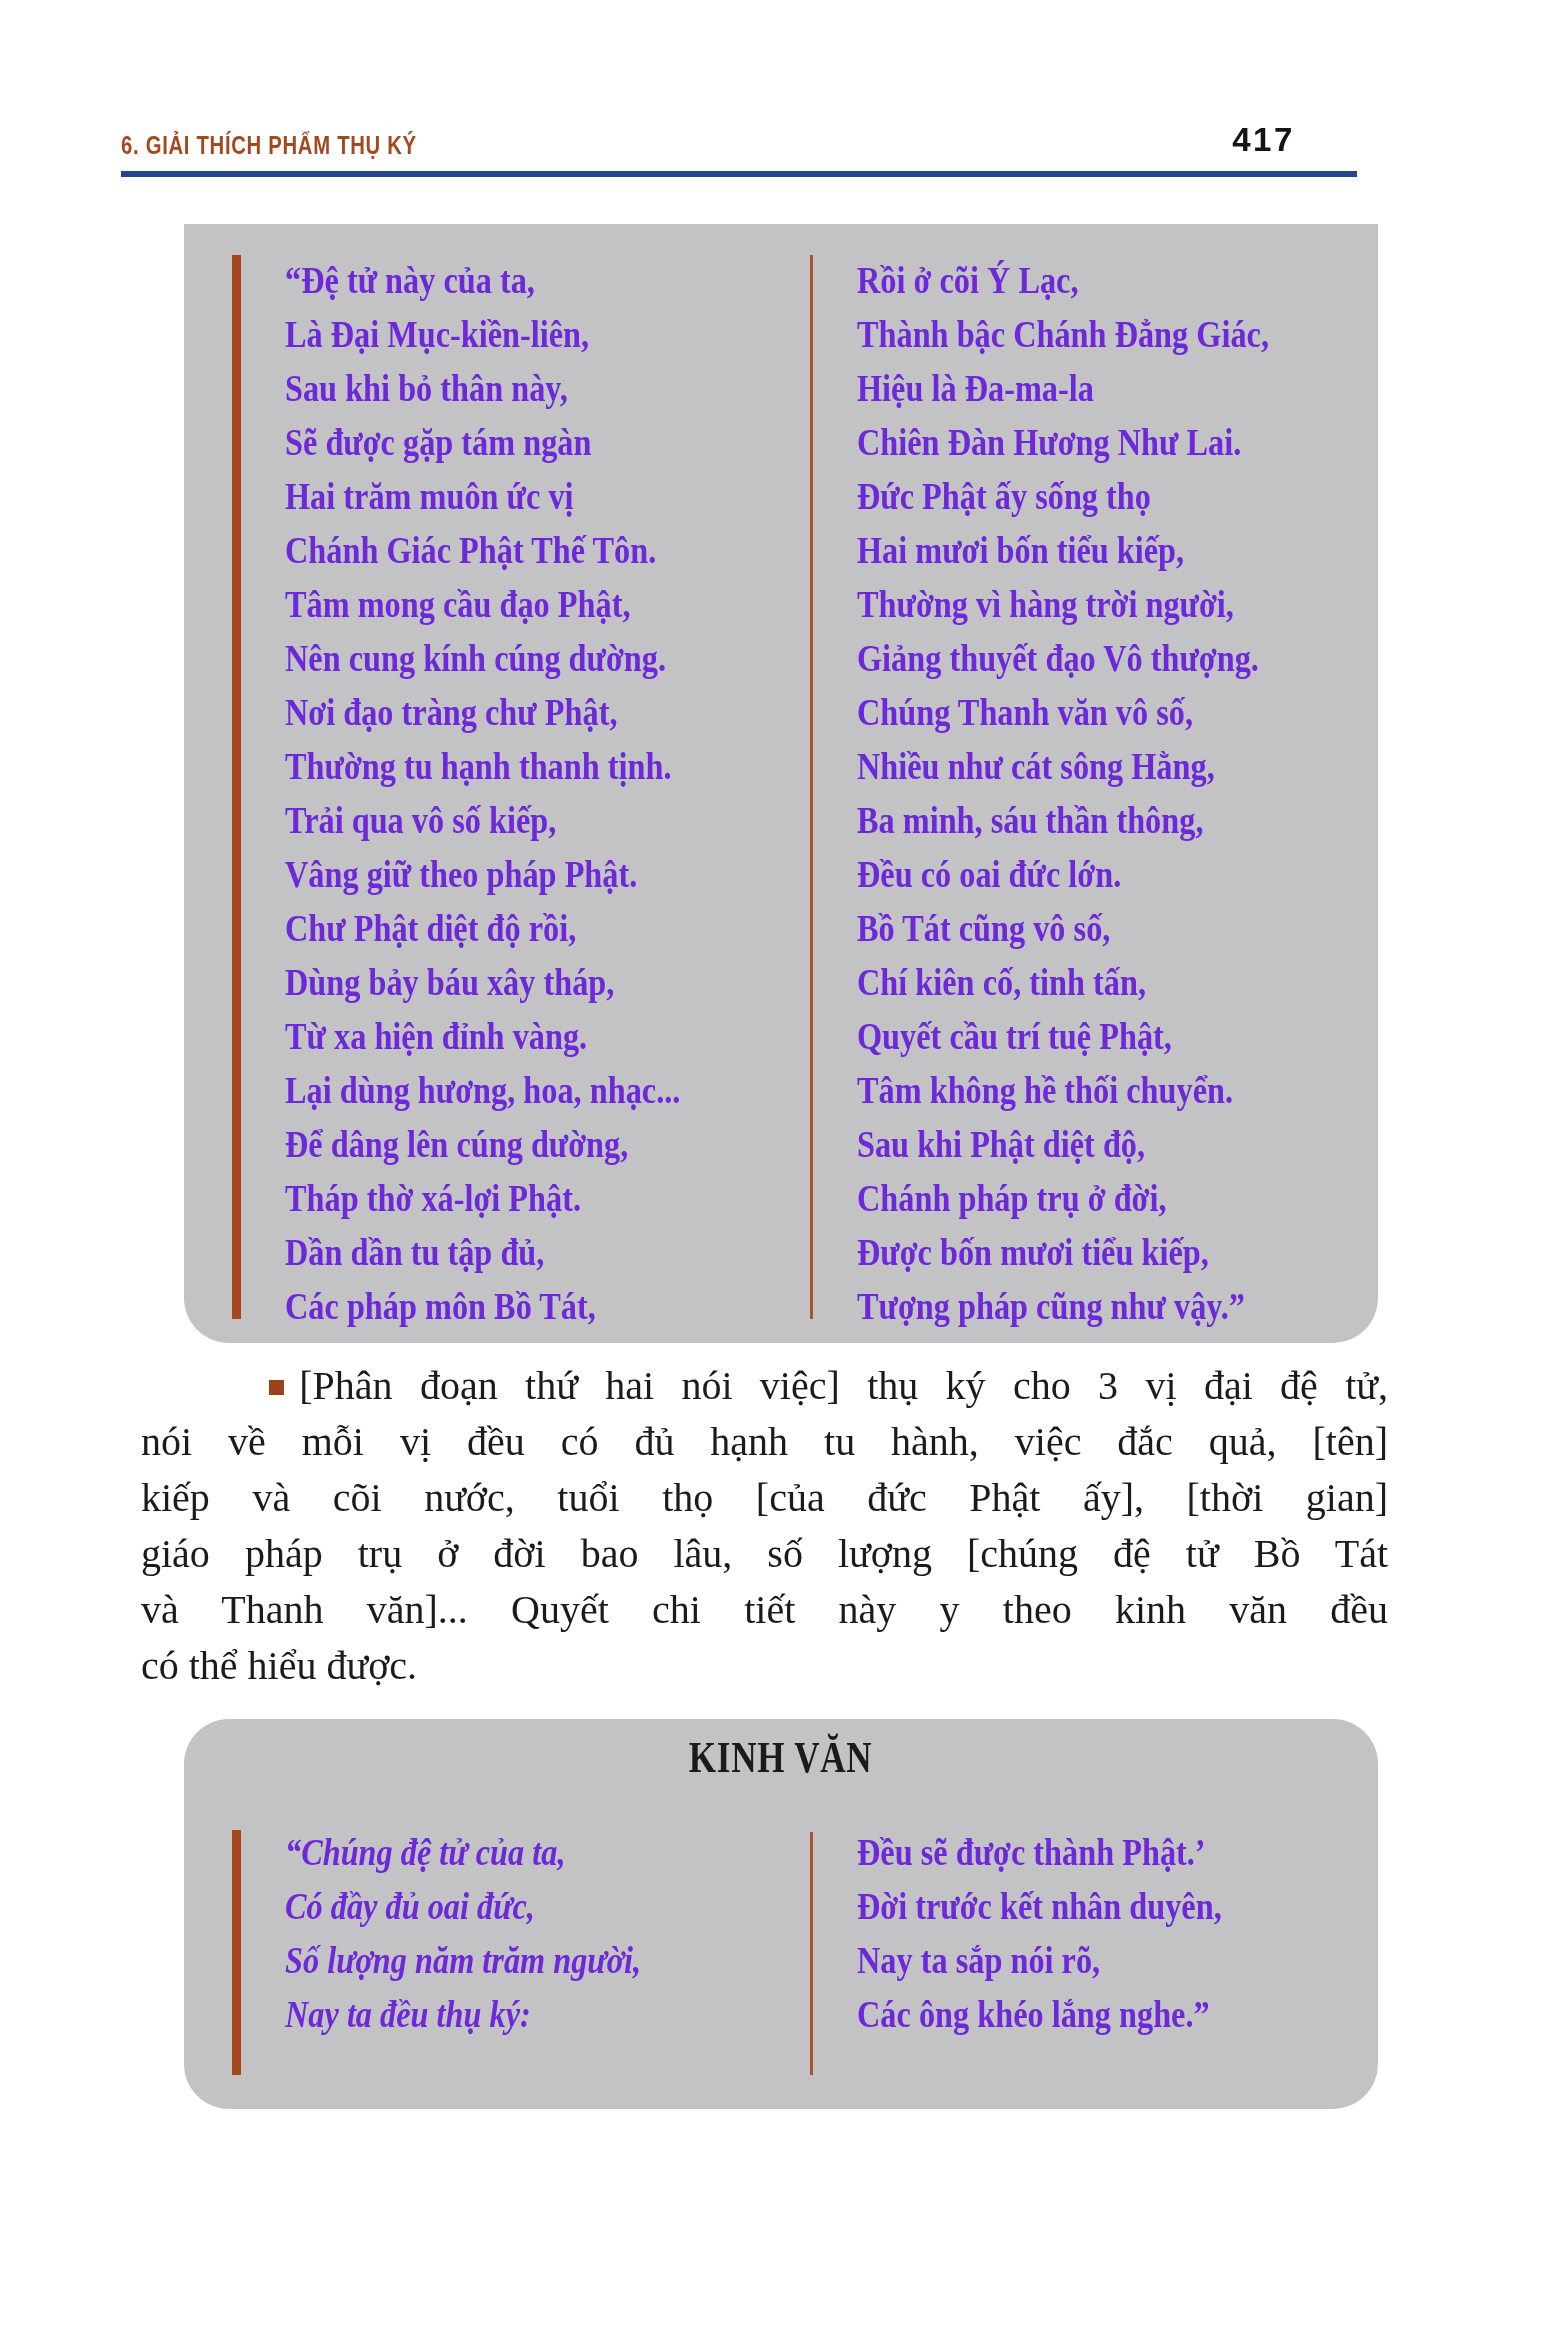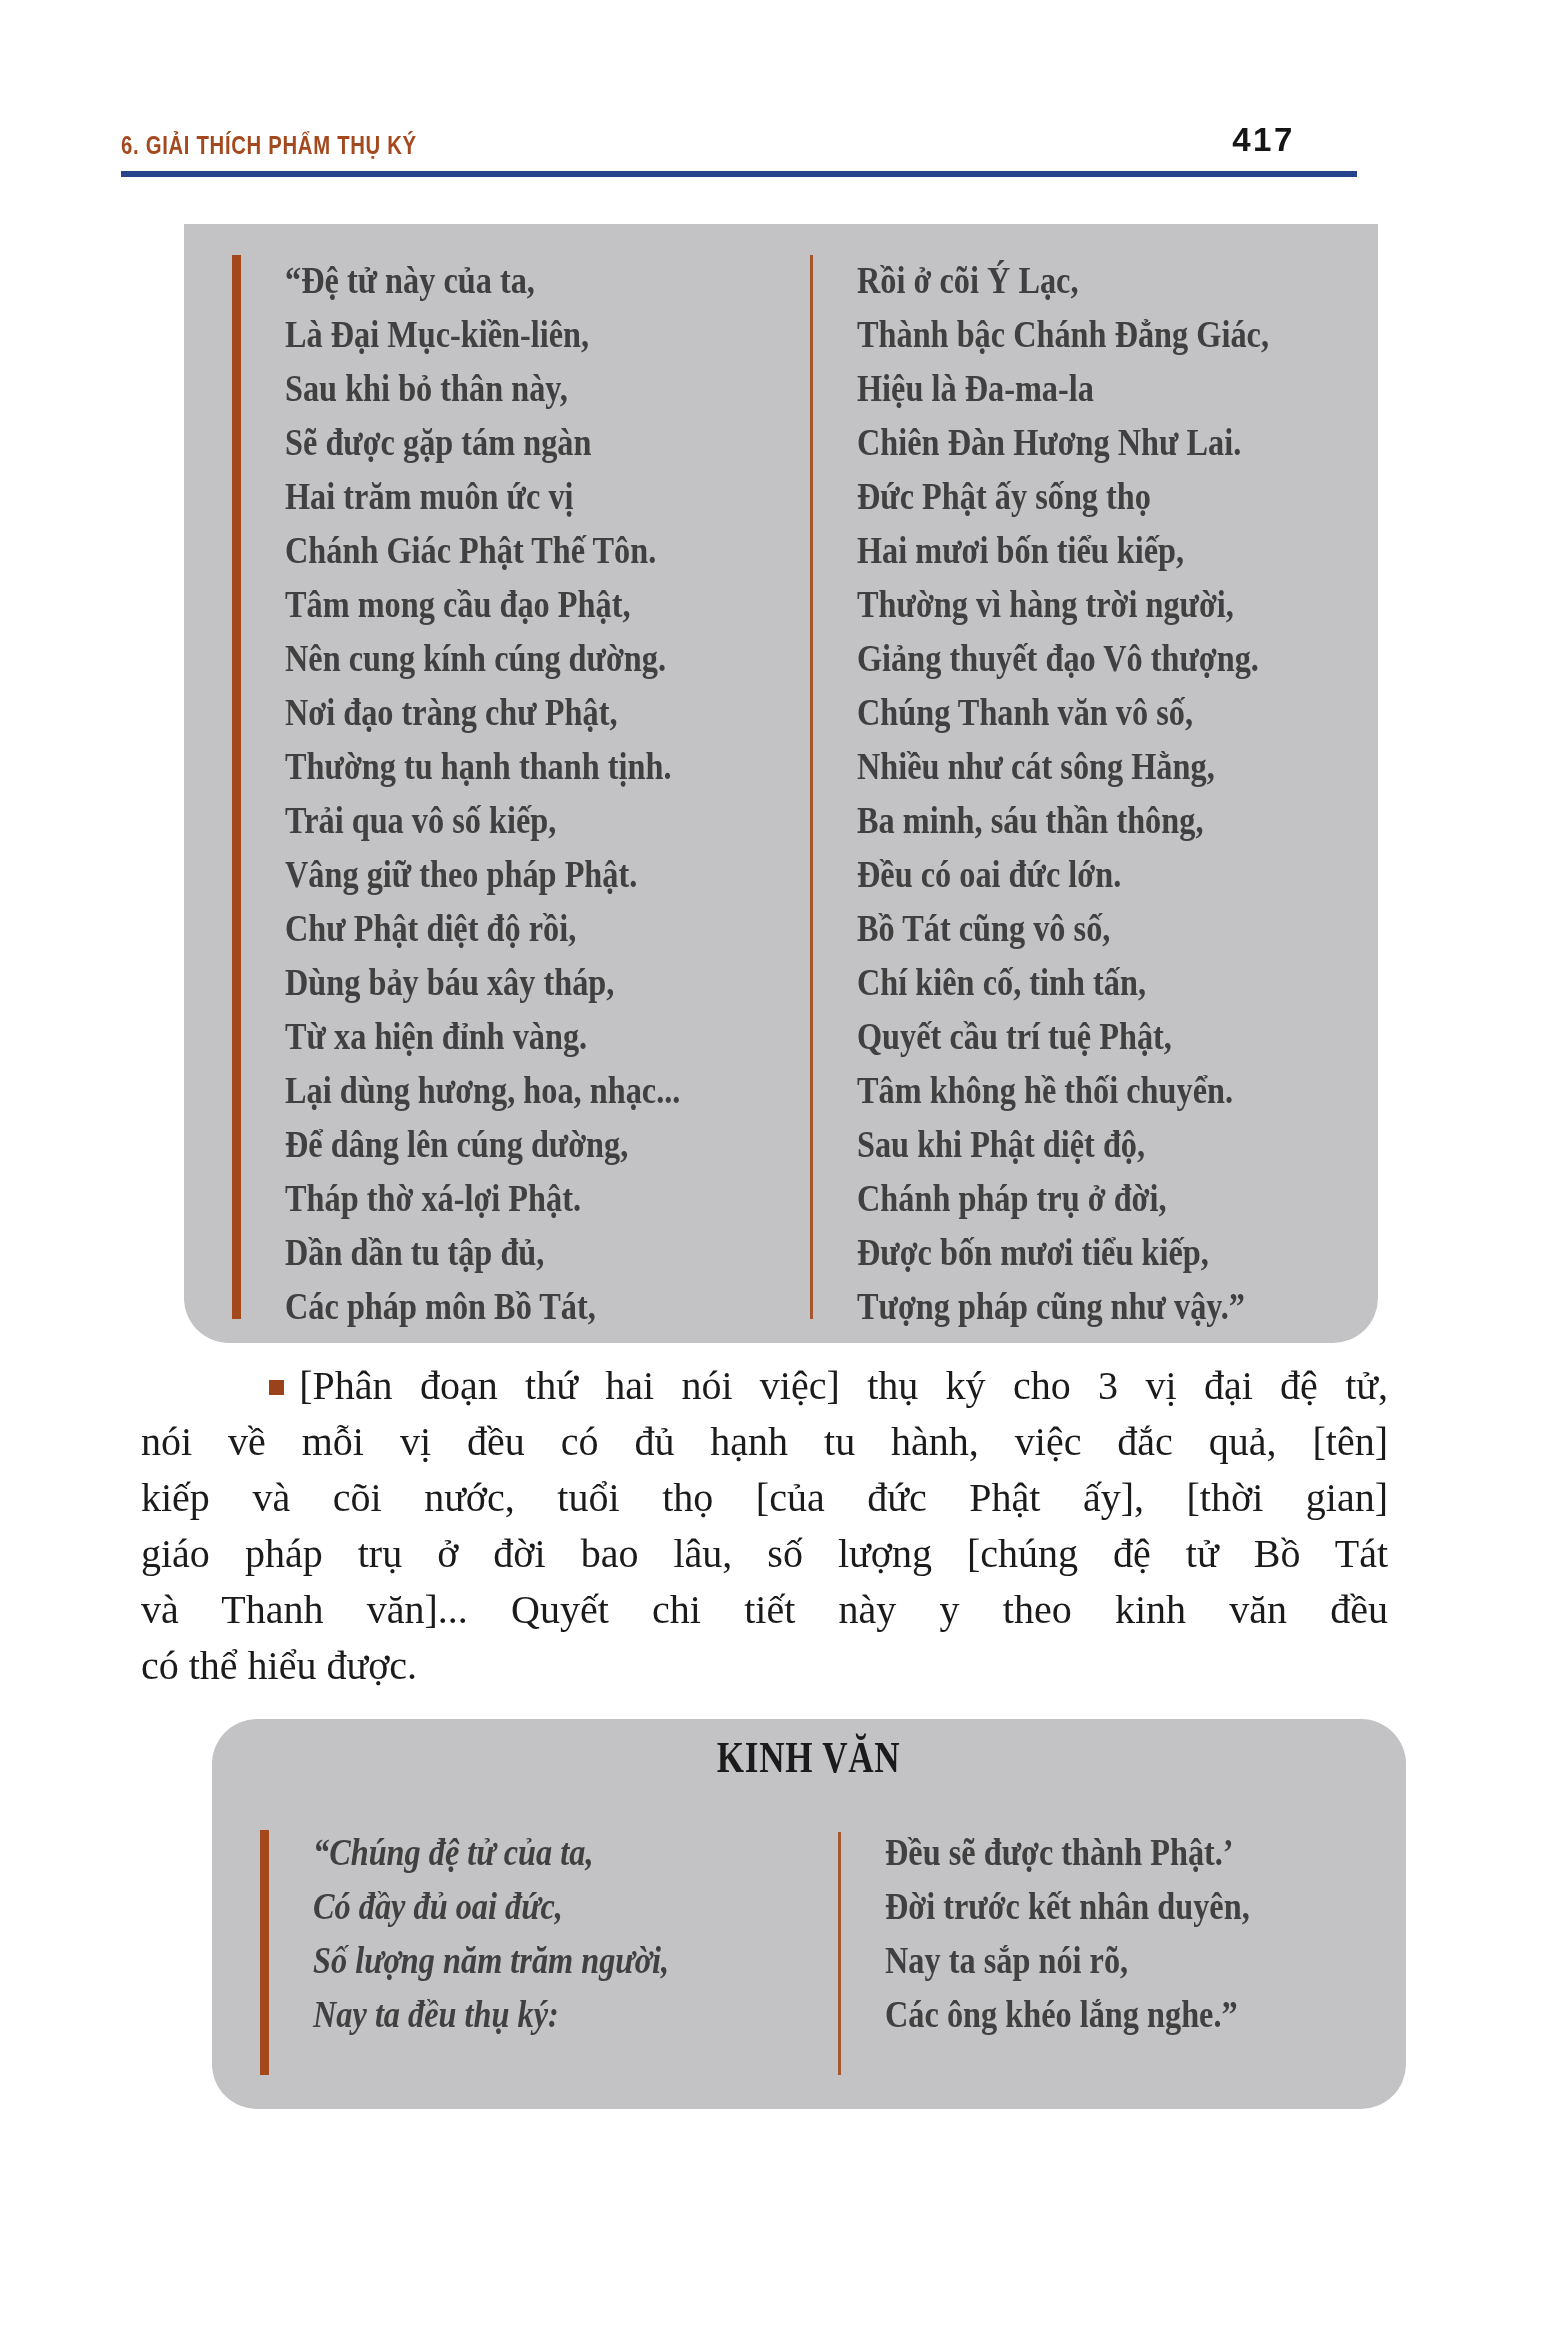--- a/index.html
+++ b/index.html
@@ -11,31 +11,31 @@
         font-family:"Liberation Sans",sans-serif;font-weight:bold;font-size:26px;
         color:#A3491D;transform:scaleX(0.78);transform-origin:left center;letter-spacing:0.9px;}
   .page-number{position:absolute;top:121px;right:203px;
         font-family:"Liberation Sans",sans-serif;font-weight:bold;font-size:33px;
         color:#151515;letter-spacing:2.6px;}
   .rule{position:absolute;left:121px;top:171px;width:1236px;height:6px;background:#26448C;}
 
   
   .verse-box{position:absolute;left:184px;width:1194px;background:#C3C3C5;}
   .box1{top:224px;height:1119px;border-radius:0 0 45px 45px;}
-  .box2{top:1719px;height:390px;border-radius:45px;margin-left:28px;}
+  .box2{top:1719px;height:390px;border-radius:45px;}
 
   .red-bar{position:absolute;width:8.7px;background:#A3481C;}
   .box1 .red-bar{left:48px;top:31px;height:1064px;}
   .box2 .red-bar{left:48px;top:111px;height:245px;}
 
   .divider{position:absolute;width:2.6px;background:#A5562E;}
   .box1 .divider{left:626px;top:31px;height:1064px;}
   .box2 .divider{left:626px;top:113px;height:243px;}
 
-  .col{position:absolute;white-space:nowrap;color:#404040;
+  .col{position:absolute;white-space:nowrap;color:#6d28d9;
        font-family:"Liberation Serif",serif;font-weight:bold;
        font-size:38px;line-height:54px;}
   .box1 .col-left{left:101px;top:29px;}
   .box1 .col-right{left:673px;top:29px;}
   .box2 .col-left{left:101px;top:106px;font-style:italic;}
   .box2 .col-right{left:673px;top:106px;}
   .vline span{display:inline-block;transform:scaleX(0.85);transform-origin:left center;}
 
   .box-title{position:absolute;left:0;top:12px;width:100%;text-align:center;
        font-family:"Liberation Serif",serif;font-weight:bold;font-size:45px;color:#1B1B1B;}

